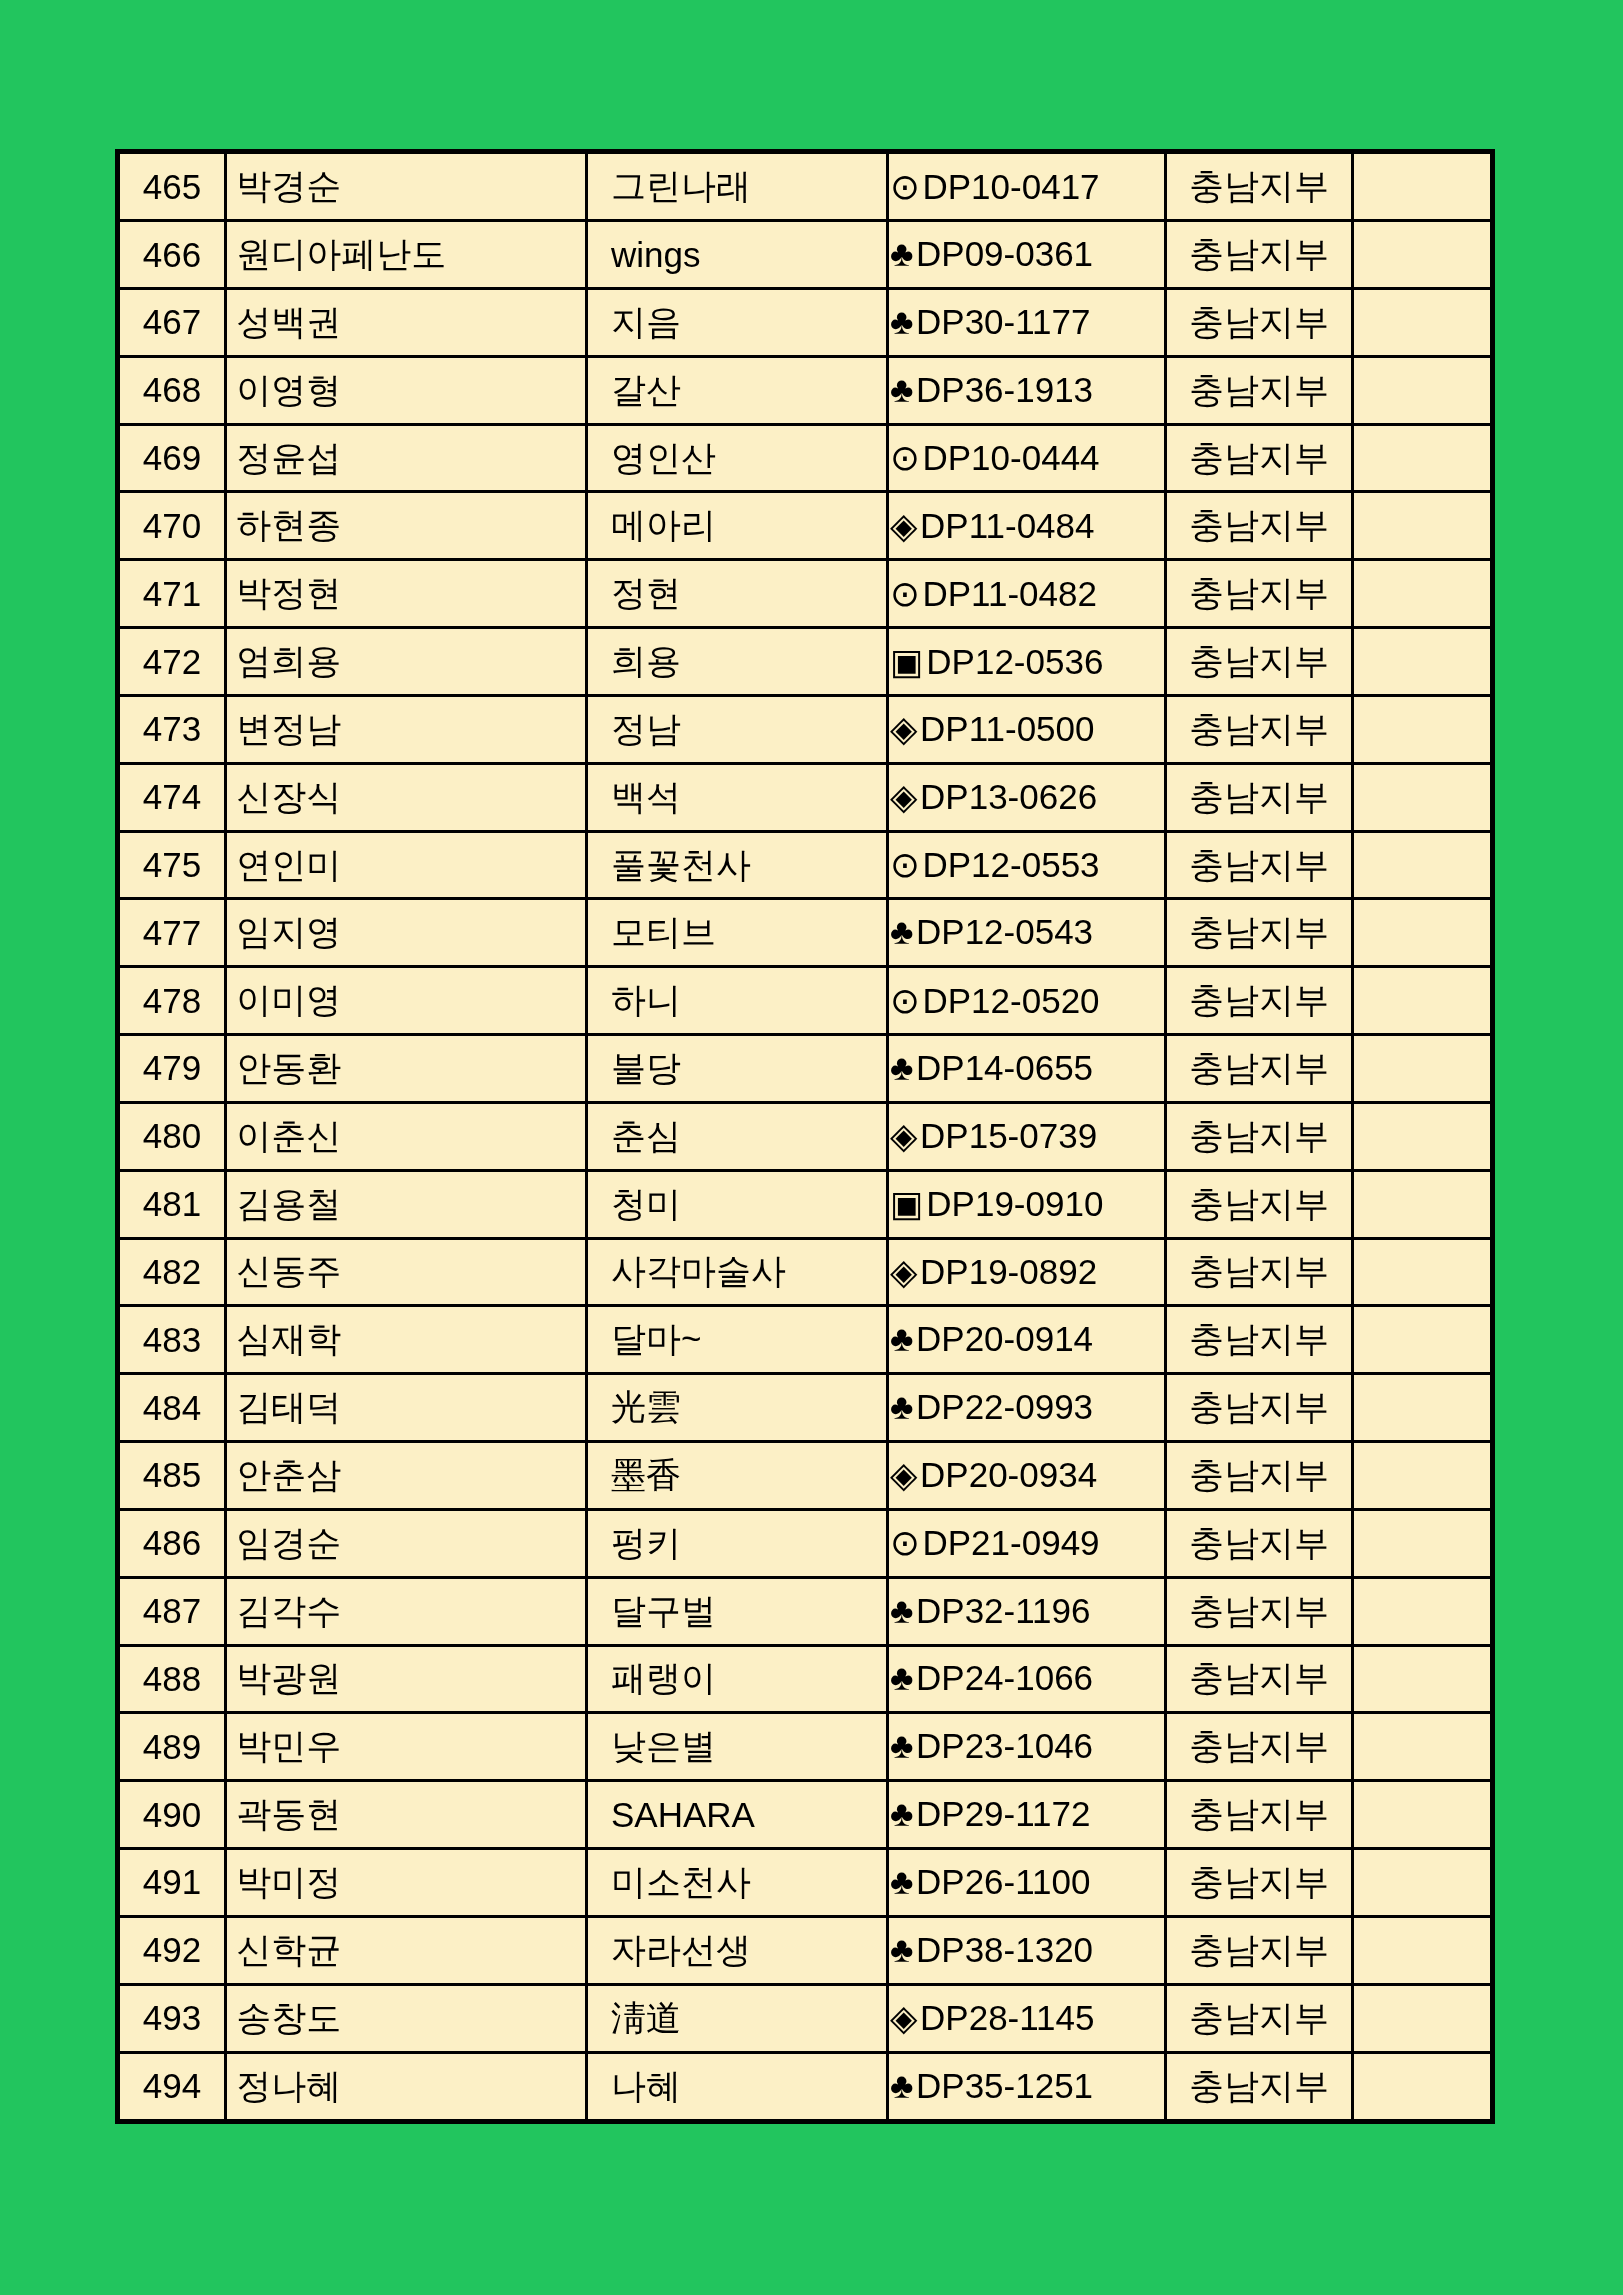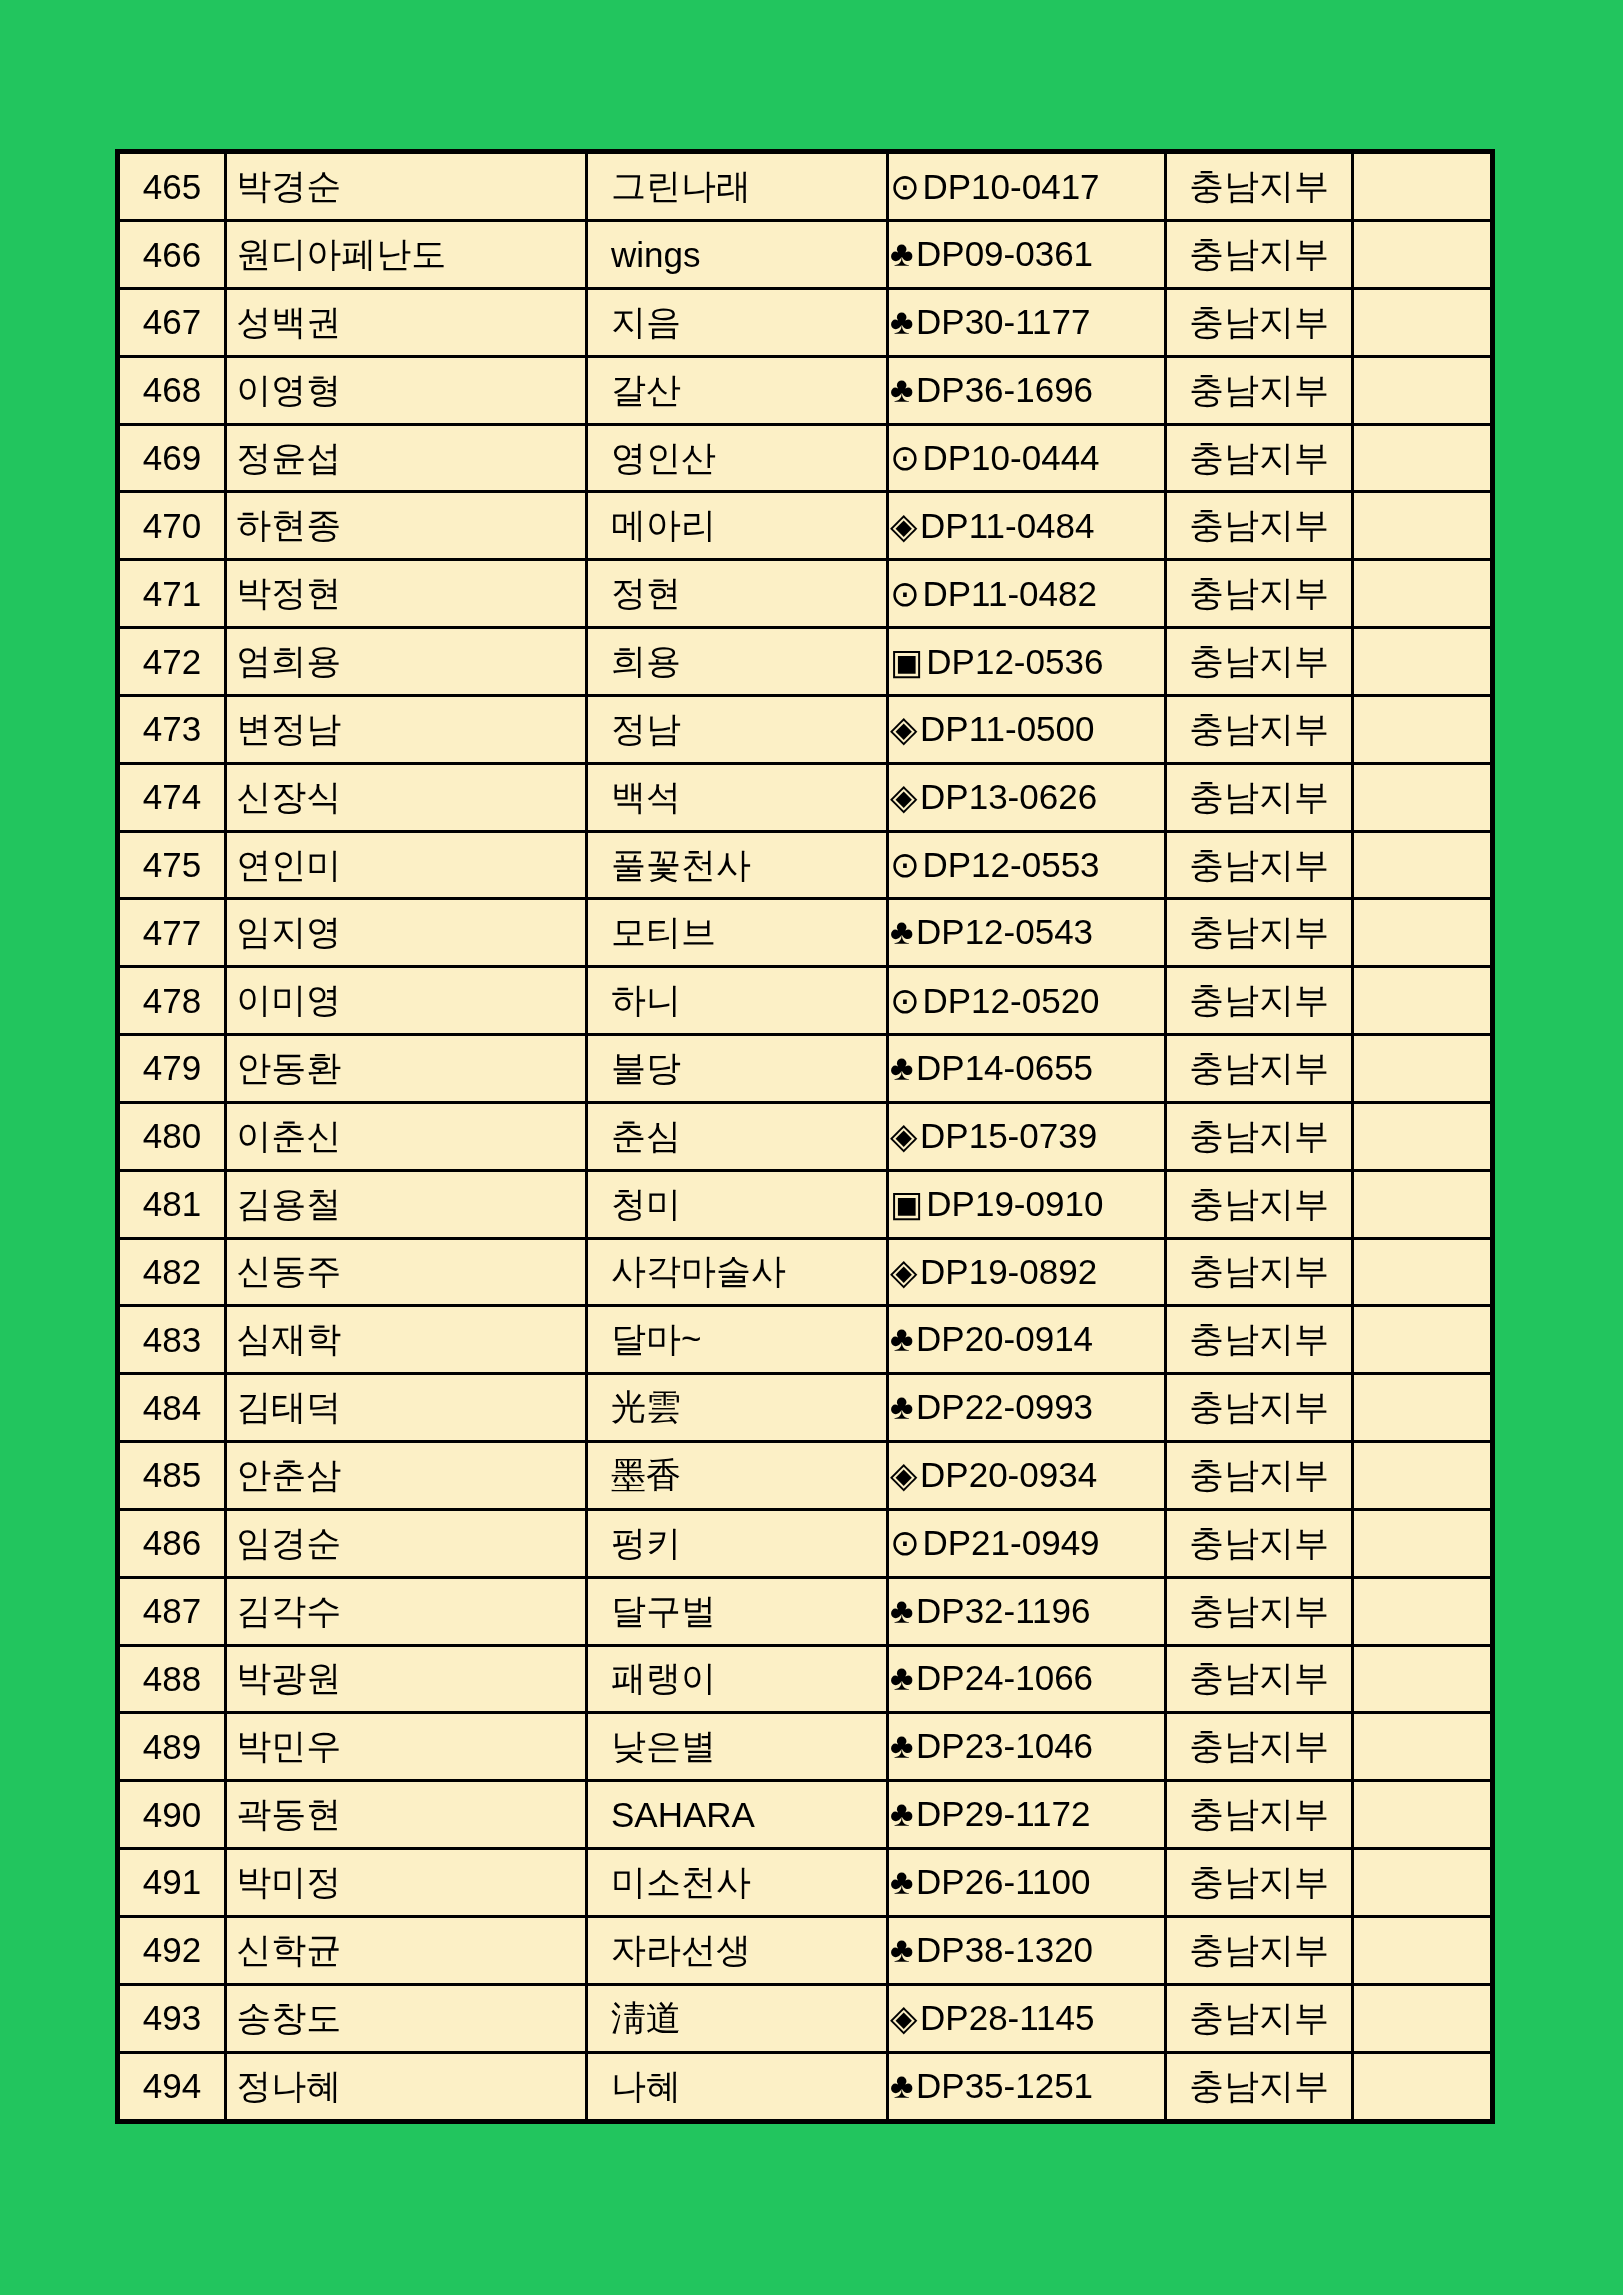--- a/index.html
+++ b/index.html
@@ -80,21 +80,21 @@
           <td class="col-name">성백권</td>
           <td class="col-nick">지음</td>
           <td class="col-code"><span class="mark">♣</span><span>DP30-1177</span></td>
           <td class="col-branch">충남지부</td>
           <td class="col-note"></td>
         </tr>
         <tr>
           <td class="col-no">468</td>
           <td class="col-name">이영형</td>
           <td class="col-nick">갈산</td>
-          <td class="col-code"><span class="mark">♣</span><span>DP36-1696</span></td>
+          <td class="col-code"><span class="mark">♣</span><span>DP36-1913</span></td>
           <td class="col-branch">충남지부</td>
           <td class="col-note"></td>
         </tr>
         <tr>
           <td class="col-no">469</td>
           <td class="col-name">정윤섭</td>
           <td class="col-nick">영인산</td>
           <td class="col-code"><span class="mark">⊙</span><span>DP10-0444</span></td>
           <td class="col-branch">충남지부</td>
           <td class="col-note"></td>

